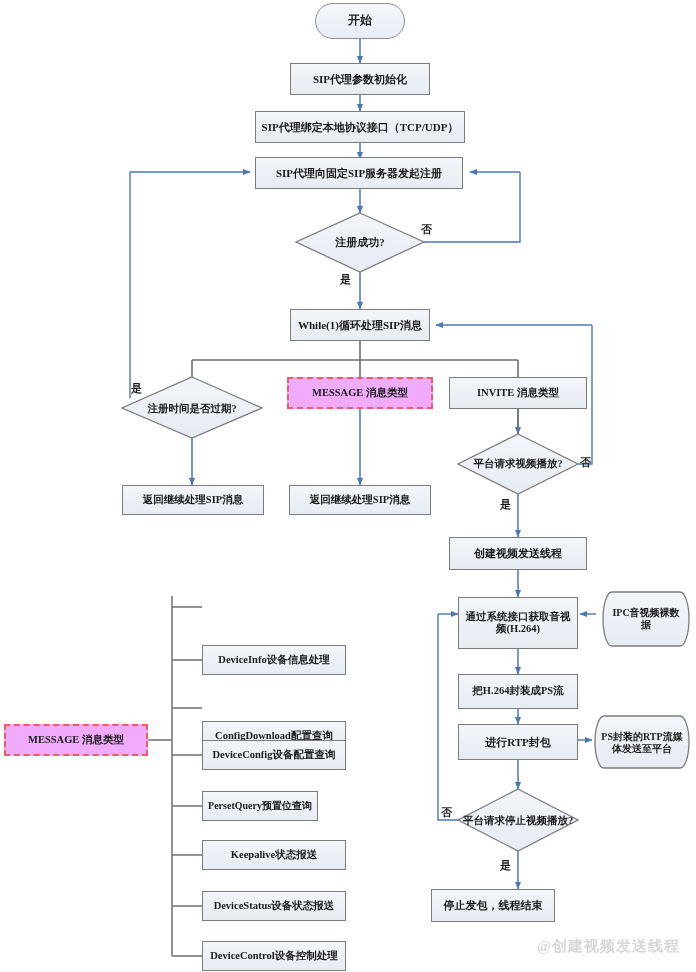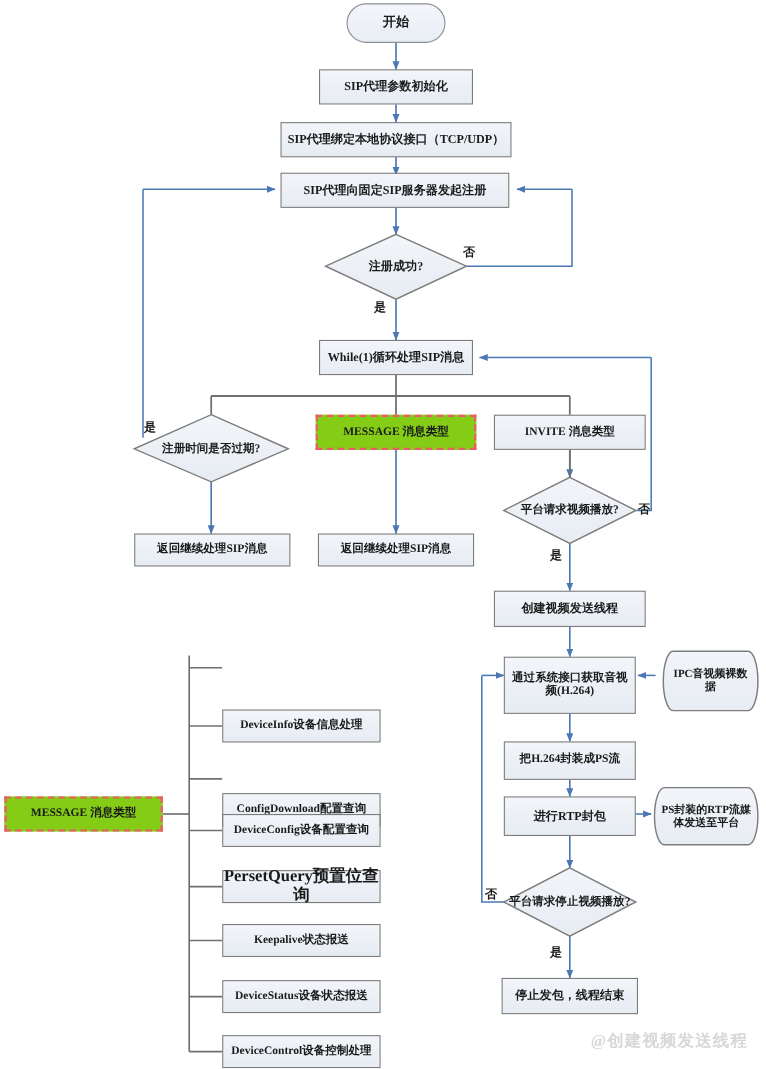--- a/index.html
+++ b/index.html
@@ -8,21 +8,21 @@
   #board{position:absolute;left:0;top:0;width:696px;height:972px;}
   svg{position:absolute;left:0;top:0;width:696px;height:972px;}
   .node{position:absolute;box-sizing:border-box;display:flex;align-items:center;
         justify-content:center;text-align:center;line-height:1.15;
         color:#1a1a1a;font-weight:bold;}
   .rect{background:linear-gradient(180deg,#f2f5f9 0%,#e7ecf3 100%);
         border:1.3px solid #7c7c7c;}
   .rect.thin{border-width:1.1px;}
   .pill{background:linear-gradient(180deg,#f4f6fa 0%,#e8edf4 100%);
         border:1.4px solid #8a8f96;border-radius:22px;}
-  .dashed{background:#84cc16;border:2px dashed #ec5b66;}
+  .dashed{background:#f0abfc;border:2px dashed #ec5b66;}
   .diamond-label{position:absolute;display:flex;align-items:center;
         justify-content:center;text-align:center;color:#1a1a1a;font-weight:bold;
         line-height:1.15;pointer-events:none;}
   .cyl-label{position:absolute;display:flex;align-items:center;justify-content:center;
         text-align:center;color:#1a1a1a;font-weight:bold;line-height:1.2;
         pointer-events:none;}
   .edge-label{position:absolute;color:#1a1a1a;font-weight:bold;
         font-family:"Liberation Serif","DejaVu Serif",serif;}
   .watermark{position:absolute;right:16px;bottom:16px;color:#d7d7d7;
         font-size:15px;font-weight:bold;letter-spacing:1px;}
@@ -139,28 +139,28 @@
 <div class="cyl-label" style="left:608px;top:600px;width:76px;height:38px;font-size:10px;">IPC音视频裸数据</div>
 
 <div class="node rect" style="left:458px;top:674px;width:120px;height:35px;font-size:10.5px;">把H.264封装成PS流</div>
 
 <div class="node rect" style="left:458px;top:724px;width:120px;height:36px;font-size:11px;">进行RTP封包</div>
 
 <div class="cyl-label" style="left:600px;top:722px;width:84px;height:42px;font-size:10px;">PS封装的RTP流媒体发送至平台</div>
 
 <div class="diamond-label" style="left:462px;top:805px;width:112px;height:32px;font-size:10.5px;">平台请求停止视频播放?</div>
 
-<div class="node rect" style="left:456px;top:889px;width:124px;height:33px;font-size:11px;">停止发包，线程结束</div>
+<div class="node rect" style="left:431px;top:889px;width:124px;height:33px;font-size:11px;">停止发包，线程结束</div>
 
 <div class="node dashed" style="left:4px;top:724px;width:144px;height:32px;font-size:10.5px;">MESSAGE 消息类型</div>
 
 <div class="node rect thin" style="left:202px;top:645px;width:144px;height:30px;font-size:10.5px;">DeviceInfo设备信息处理</div>
 <div class="node rect thin" style="left:202px;top:693px;width:144px;height:30px;font-size:10.5px;margin-top:28px;">ConfigDownload配置查询</div>
 <div class="node rect thin" style="left:202px;top:740px;width:144px;height:30px;font-size:10.5px;">DeviceConfig设备配置查询</div>
-<div class="node rect thin" style="left:202px;top:791px;width:144px;height:30px;font-size:15px;">PersetQuery预置位查询</div>
+<div class="node rect thin" style="left:202px;top:791px;width:116px;height:30px;font-size:10px;text-align:right;">PersetQuery预置位查询</div>
 <div class="node rect thin" style="left:202px;top:840px;width:144px;height:30px;font-size:10.5px;">Keepalive状态报送</div>
 <div class="node rect thin" style="left:202px;top:891px;width:144px;height:30px;font-size:10.5px;">DeviceStatus设备状态报送</div>
 <div class="node rect thin" style="left:202px;top:941px;width:144px;height:30px;font-size:10.5px;">DeviceControl设备控制处理</div>
 
 <div class="edge-label" style="left:421px;top:222px;font-size:11px;">否</div>
 <div class="edge-label" style="left:340px;top:272px;font-size:11px;">是</div>
 <div class="edge-label" style="left:131px;top:381px;font-size:11px;">是</div>
 <div class="edge-label" style="left:580px;top:455px;font-size:11px;">否</div>
 <div class="edge-label" style="left:500px;top:497px;font-size:11px;">是</div>
 <div class="edge-label" style="left:441px;top:805px;font-size:11px;">否</div>

